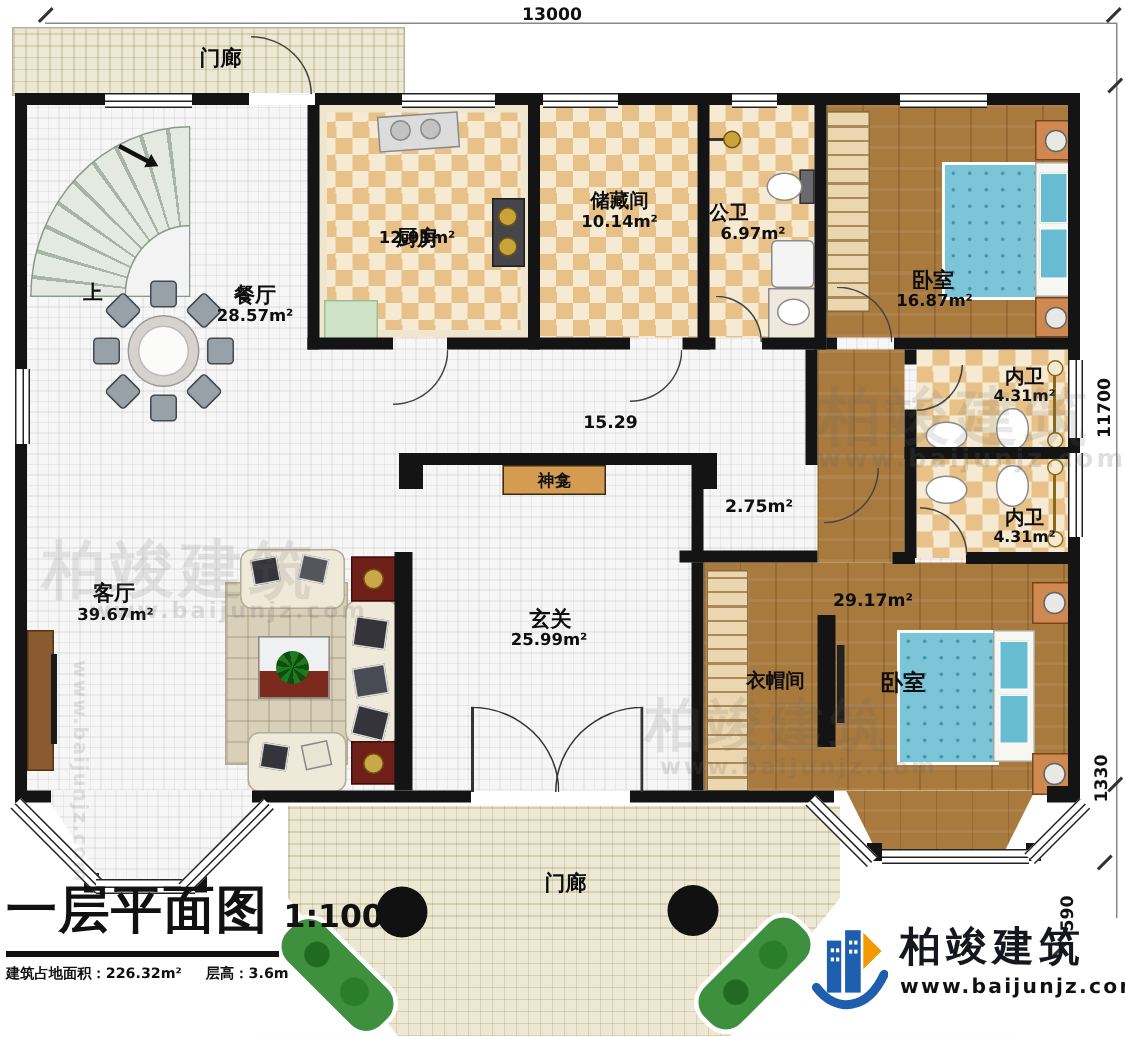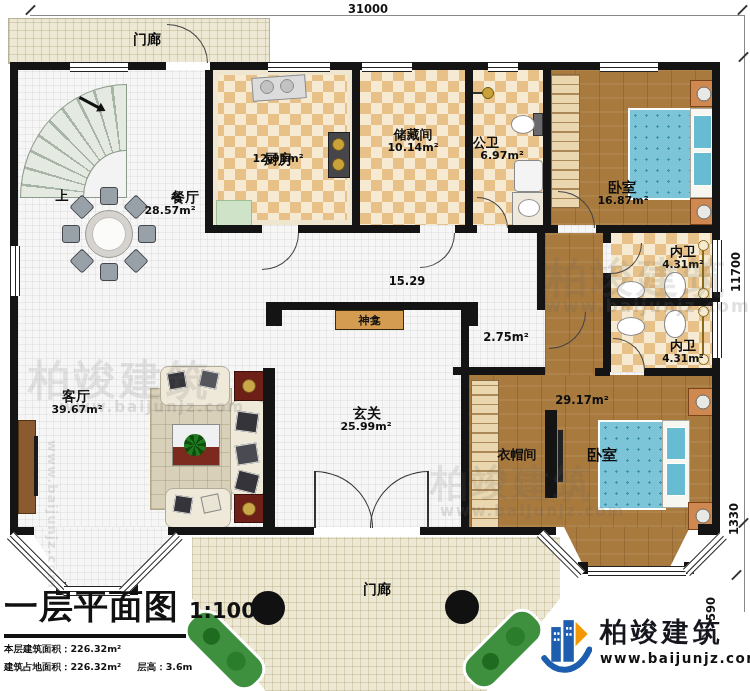--- a/index.html
+++ b/index.html
@@ -53,21 +53,21 @@
 <div class="plan">
 
   <div class="abs" style="left:30px;top:15px;width:714px;height:1px;background:#888;z-index:20;"></div>
   <div class="abs" style="left:744px;top:15px;width:1px;height:597px;background:#888;z-index:20;"></div>
   <div class="tick" style="left:24px;top:9px;"></div>
   <div class="tick" style="left:736px;top:9px;"></div>
   <div class="tick" style="left:737px;top:56px;"></div>
   <div class="tick" style="left:737px;top:522px;"></div>
   <div class="tick" style="left:730px;top:574px;"></div>
   <div class="tick" style="left:700px;top:632px;"></div>
-  <div class="dim" style="left:348px;top:2px;">31000</div>
+  <div class="dim" style="left:348px;top:2px;">13000</div>
   <div class="dim" style="left:706px;top:265px;width:60px;text-align:center;transform:rotate(-90deg);">11700</div>
   <div class="dim" style="left:709px;top:512px;width:50px;text-align:center;transform:rotate(-90deg);">1330</div>
   <div class="dim" style="left:691px;top:602px;width:40px;text-align:center;transform:rotate(-90deg);">590</div>
 
   <div class="pfloor" style="left:8px;top:18px;width:260px;height:44px;border:1px solid #b8b29a;"></div>
   <div class="wfloor" style="left:18px;top:70px;width:694px;height:457px;"></div>
   <div class="checker" style="left:213px;top:70px;width:139px;height:155px;box-shadow:inset 0 0 0 5px #efe6cf;"></div>
   <div class="checker" style="left:360px;top:70px;width:105px;height:155px;"></div>
   <div class="checker" style="left:473px;top:70px;width:70px;height:155px;"></div>
   <div class="checker" style="left:611px;top:233px;width:101px;height:139px;"></div>
@@ -232,21 +232,21 @@
 
   <div class="furn" style="left:251px;top:591px;width:34px;height:34px;border-radius:50%;background:#111;z-index:9;"></div>
   <div class="furn" style="left:445px;top:590px;width:34px;height:34px;border-radius:50%;background:#111;z-index:9;"></div>
   <div class="furn" style="left:178px;top:630px;width:88px;height:34px;border-radius:17px;border:3px solid #fff;transform:rotate(45deg);z-index:9;
        background:#3e8f3e;background-image:radial-gradient(circle at 28% 50%,#1f6b1f 0 8px,transparent 9px),radial-gradient(circle at 68% 50%,#2a7d2a 0 9px,transparent 10px);"></div>
   <div class="furn" style="left:456px;top:629px;width:88px;height:34px;border-radius:17px;border:3px solid #fff;transform:rotate(-45deg);z-index:9;
        background:#3e8f3e;background-image:radial-gradient(circle at 30% 50%,#1f6b1f 0 8px,transparent 9px),radial-gradient(circle at 70% 50%,#2a7d2a 0 9px,transparent 10px);"></div>
 
   <div class="lbl" style="left:147px;top:32px;font-size:14px;">门廊</div>
   <div class="lbl" style="left:62px;top:189px;font-size:13px;">上</div>
-  <div class="lbl" style="left:185px;top:190px;font-size:14px;">餐厅</div>
+  <div class="lbl" style="left:170px;top:190px;font-size:14px;">餐厅</div>
   <div class="lbl" style="left:170px;top:205px;font-size:11px;">28.57m²</div>
   <div class="lbl" style="left:278px;top:152px;font-size:14px;">厨房</div>
   <div class="lbl" style="left:278px;top:153px;font-size:11px;">12.91m²</div>
   <div class="lbl" style="left:413px;top:128px;font-size:13px;">储藏间</div>
   <div class="lbl" style="left:413px;top:142px;font-size:11px;">10.14m²</div>
   <div class="lbl" style="left:486px;top:136px;font-size:13px;">公卫</div>
   <div class="lbl" style="left:502px;top:150px;font-size:11px;">6.97m²</div>
   <div class="lbl" style="left:622px;top:180px;font-size:14px;">卧室</div>
   <div class="lbl" style="left:623px;top:195px;font-size:11px;">16.87m²</div>
   <div class="lbl" style="left:683px;top:245px;font-size:13px;">内卫</div>
@@ -271,21 +271,20 @@
   <div class="wm" style="left:430px;top:458px;font-size:38px;letter-spacing:3px;">柏竣建筑</div>
   <div class="wm" style="left:440px;top:502px;font-size:15px;letter-spacing:2px;color:rgba(100,100,100,.18);">www.baijunjz.com</div>
   <div class="wm" style="left:60px;top:440px;font-size:13px;letter-spacing:1px;transform:rotate(90deg);transform-origin:0 0;color:rgba(100,100,100,.16);">www.baijunjz.com</div>
 
   <div class="titleblock" style="left:4px;top:584px;width:260px;">
     <div style="display:flex;align-items:baseline;gap:10px;">
       <span style="font-size:34px;font-weight:700;letter-spacing:1px;">一层平面图</span>
       <span style="font-size:21px;font-weight:700;">1:100</span>
     </div>
     <div style="width:182px;height:4px;background:#111;margin-top:4px;"></div>
-    <div style="font-size:9.5px;font-weight:600;margin-top:5px;white-space:nowrap;">本层建筑面积：226.32m²</div>
     <div style="display:flex;gap:16px;margin-top:5px;">
       <span style="font-size:9.5px;font-weight:600;white-space:nowrap;">建筑占地面积：226.32m²</span>
       <span style="font-size:9.5px;font-weight:600;white-space:nowrap;">层高：3.6m</span>
     </div>
   </div>
 
   <div class="logo" style="left:540px;top:616px;gap:8px;">
     <span style="display:inline-block;width:52px;height:62px;">
       <svg width="52" height="62" viewBox="0 0 60 70" xmlns="http://www.w3.org/2000/svg">
         <rect x="13" y="12" width="11" height="40" fill="#1d5fae"></rect>

